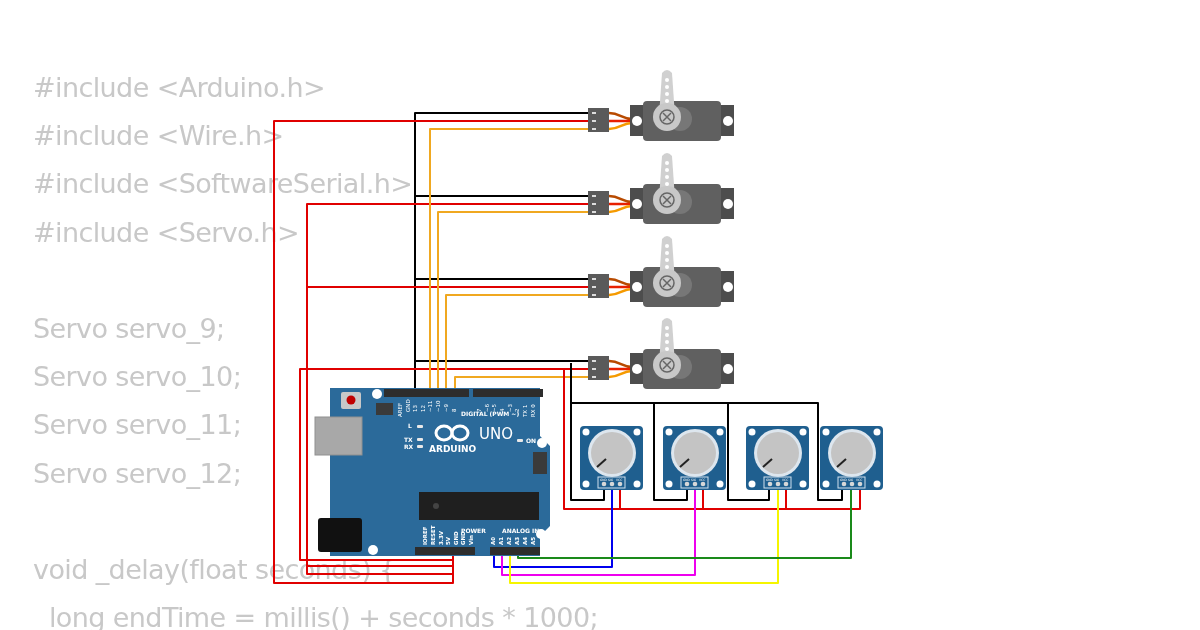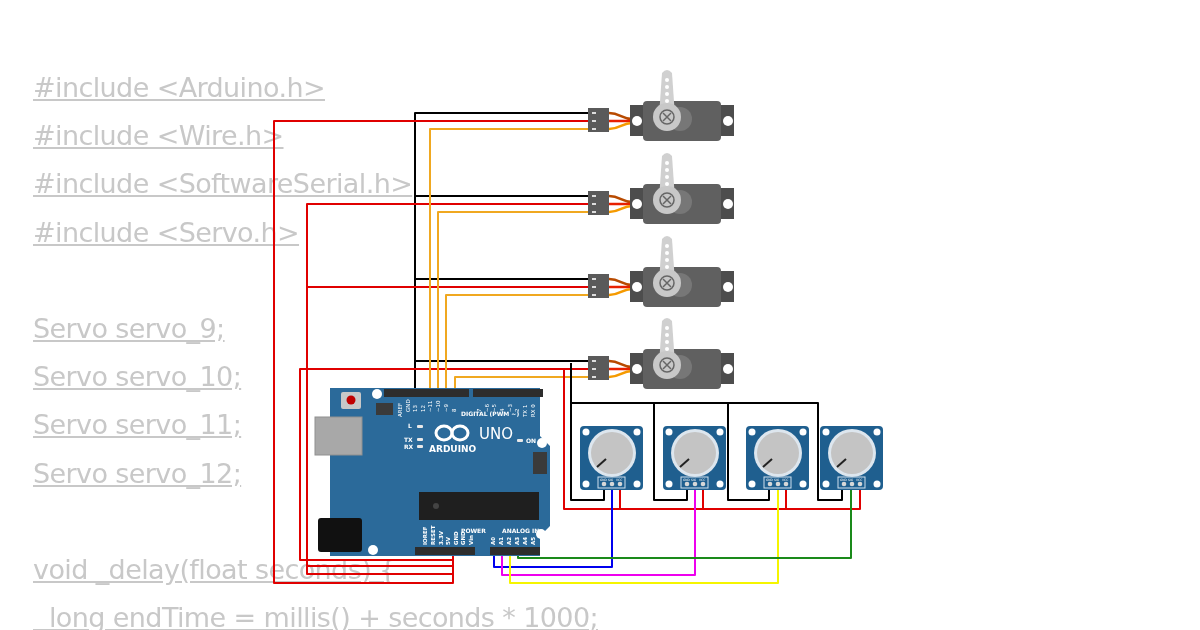--- a/index.html
+++ b/index.html
@@ -1,18 +1,18 @@
 <!DOCTYPE html>
 <html><head>
   <meta charset="utf-8">
   <style>
     html, body { margin: 0; padding: 0; }
     body { width: 1200px; height: 630px; background: #ffffff; position: relative; overflow: hidden; font-family: "DejaVu Sans", sans-serif; }
     #code { position: absolute; left: 33px; top: 64px; margin: 0; font-family: "DejaVu Sans", sans-serif; font-size: 27px; line-height: 48.2px; color: #c8c8c8; white-space: pre; letter-spacing: -0.6px; }
-    #code .line { display: block; height: 48.2px; text-decoration: underline; }
+    #code .line { display: block; height: 48.2px; }
     #circuit { position: absolute; left: 0; top: 0; }
     .board-text { font-family: "DejaVu Sans", sans-serif; fill: #ffffff; font-weight: bold; }
   </style>
 </head>
 <body>
 
 <pre id="code"><span class="line">#include &lt;Arduino.h&gt;</span><span class="line">#include &lt;Wire.h&gt;</span><span class="line">#include &lt;SoftwareSerial.h&gt;</span><span class="line">#include &lt;Servo.h&gt;</span><span class="line"></span><span class="line">Servo servo_9;</span><span class="line">Servo servo_10;</span><span class="line">Servo servo_11;</span><span class="line">Servo servo_12;</span><span class="line"></span><span class="line">void _delay(float seconds) {</span><span class="line">  long endTime = millis() + seconds * 1000;</span></pre>
 
 <svg id="circuit" width="1200" height="630" viewBox="0 0 1200 630" xmlns="http://www.w3.org/2000/svg">
   <g id="wires" fill="none" stroke-width="2" stroke-linejoin="round">

